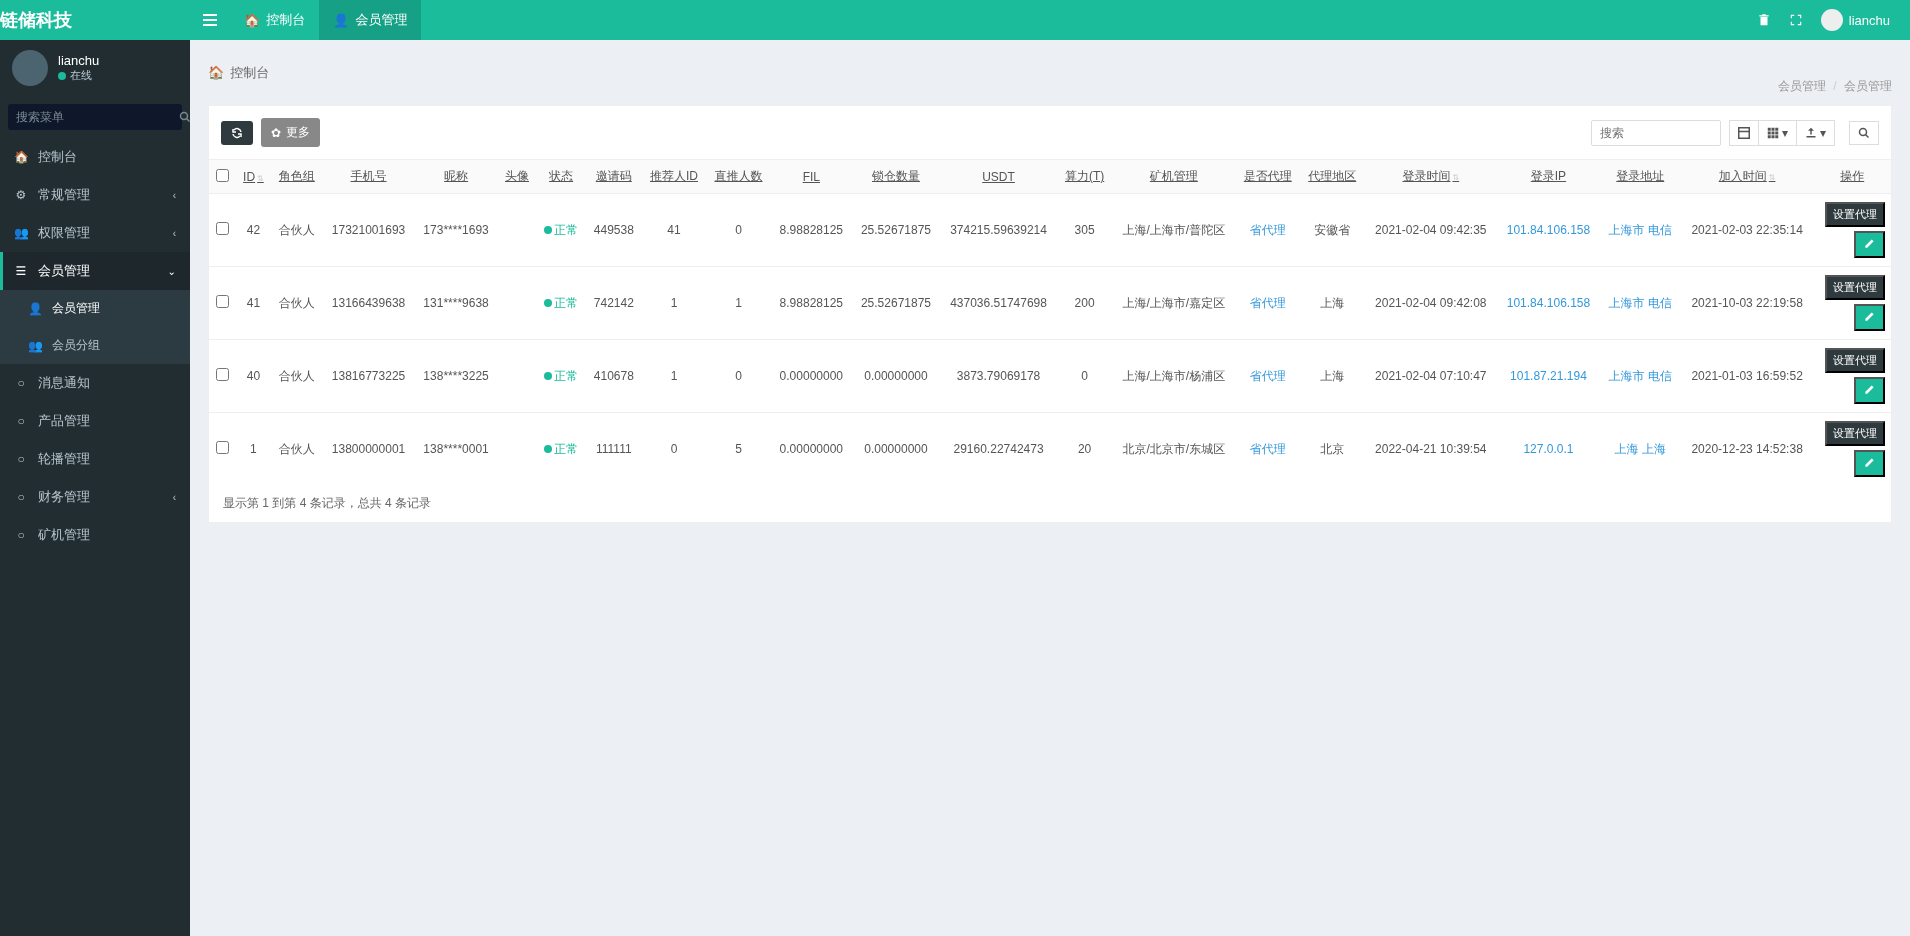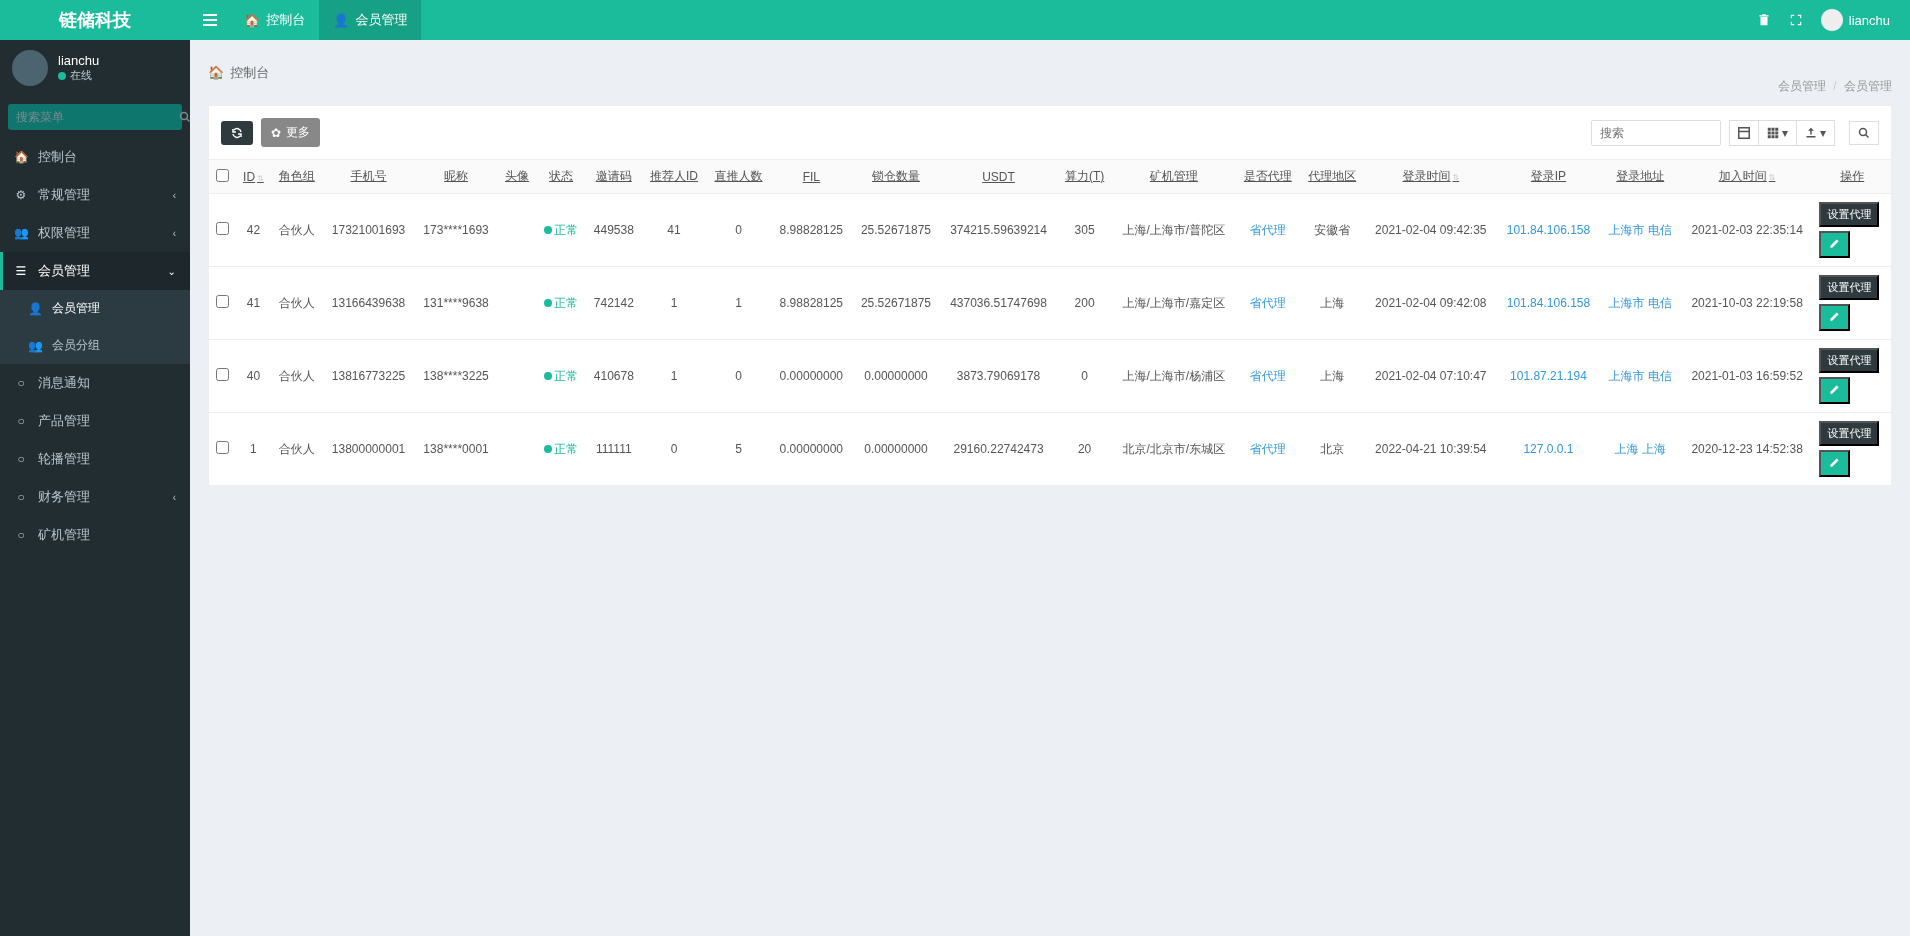--- a/index.html
+++ b/index.html
@@ -1,37 +1,37 @@
 <!DOCTYPE html>
 <html><head>
 <meta charset="utf-8">
 <style>
 * { margin: 0; padding: 0; box-sizing: border-box; }
 body { font-family: -apple-system, "Helvetica Neue", Arial, sans-serif; font-size: 13px; color: #333; background: #ecf0f5; }
 
 .header { height: 40px; background: #1abc9c; display: flex; align-items: center; color: #fff; }
-.logo { width: 190px; text-align: center; font-size: 18px; font-weight: bold; }
+.logo { width: 190px; text-align: left; font-size: 18px; font-weight: bold; }
 .header-nav { display: flex; align-items: center; flex: 1; height: 100%; }
 .burger { width: 40px; height: 40px; display: flex; align-items: center; justify-content: center; cursor: pointer; }
 .nav-item { height: 40px; padding: 0 14px; display: flex; align-items: center; gap: 6px; cursor: pointer; font-size: 13px; }
 .nav-item.active { background: #16a085; }
 .header-right { display: flex; align-items: center; gap: 18px; padding-right: 20px; height: 100%; }
 .header-icon-btn { cursor: pointer; display: flex; align-items: center; }
 .user-chip { display: flex; align-items: center; gap: 6px; cursor: pointer; }
 .avatar-sm { width: 22px; height: 22px; border-radius: 50%; background: #eee; }
 
 .layout { display: flex; height: calc(100vh - 40px); }
 .sidebar { width: 190px; background: #222d32; color: #b8c7ce; display: flex; flex-direction: column; overflow-y: auto; }
 .user-panel { display: flex; align-items: center; gap: 10px; padding: 10px 12px; }
 .avatar-md { width: 36px; height: 36px; border-radius: 50%; background: #4b646f; }
 .user-name { color: #fff; font-size: 13px; }
 .user-status { font-size: 11px; color: #b8c7ce; display: flex; align-items: center; gap: 4px; }
 .dot-green { width: 8px; height: 8px; border-radius: 50%; background: #1abc9c; display: inline-block; }
 
-.search-box { margin: 8px; display: flex; background: #0f766e; border-radius: 3px; }
+.search-box { margin: 8px; display: flex; background: #0f172a; border-radius: 3px; }
 .search-box input { flex: 1; background: transparent; border: none; color: #ccc; padding: 6px 8px; font-size: 12px; outline: none; }
 .search-box input::placeholder { color: #7a8a93; }
 .search-box .sb-btn { width: 32px; display: flex; align-items: center; justify-content: center; color: #7a8a93; cursor: pointer; }
 
 .menu { list-style: none; }
 .menu li { }
 .menu-link { display: flex; align-items: center; gap: 10px; padding: 10px 14px; cursor: pointer; position: relative; color: #b8c7ce; }
 .menu-link.active { background: #1e282c; color: #fff; border-left: 3px solid #1abc9c; padding-left: 11px; }
 .menu-caret { margin-left: auto; font-size: 10px; }
 .submenu { list-style: none; background: #2c3b41; }
@@ -58,21 +58,21 @@
 .tb-group { display: flex; }
 .tb-group .tb-btn + .tb-btn { border-left: none; }
 
 table { width: 100%; border-collapse: collapse; }
 th, td { padding: 8px 6px; border-top: 1px solid #eee; text-align: center; font-size: 12px; vertical-align: middle; }
 th { background: #fafafa; color: #555; font-weight: normal; position: relative; text-decoration: underline; }
 th .sort { font-size: 8px; color: #ccc; margin-left: 2px; }
 td { color: #555; }
 .status-ok { color: #1abc9c; display: inline-flex; align-items: center; gap: 2px; }
 .link-txt { color: #3498db; }
-.ops { display: flex; flex-direction: column; align-items: flex-start; gap: 4px; }
+.ops { display: flex; flex-direction: column; align-items: flex-end; gap: 4px; }
 
 .footer-info { padding: 10px 14px; color: #666; font-size: 12px; }
 
 .ico { display: inline-block; }
 input[type="checkbox"] { cursor: pointer; }
 </style>
 </head>
 <body>
 
 <div class="header">
@@ -418,15 +418,16 @@
         <button class="btn-setagent">设置代理</button>
         <button class="btn-edit"><svg width="11" height="11" viewBox="0 0 24 24" fill="#fff">
                       <path d="M3 17v4h4L19 9l-4-4L3 17zM21 7l-2 2-4-4 2-2 4 4z"></path>
                     </svg></button>
       </div>
     </td>
             </tr>
           </tbody>
       </table>
 
+      <div class="footer-info">显示第 1 到第 4 条记录，总共 4 条记录</div>
     </div>
   </div>
 </div>
 
 </body></html>

